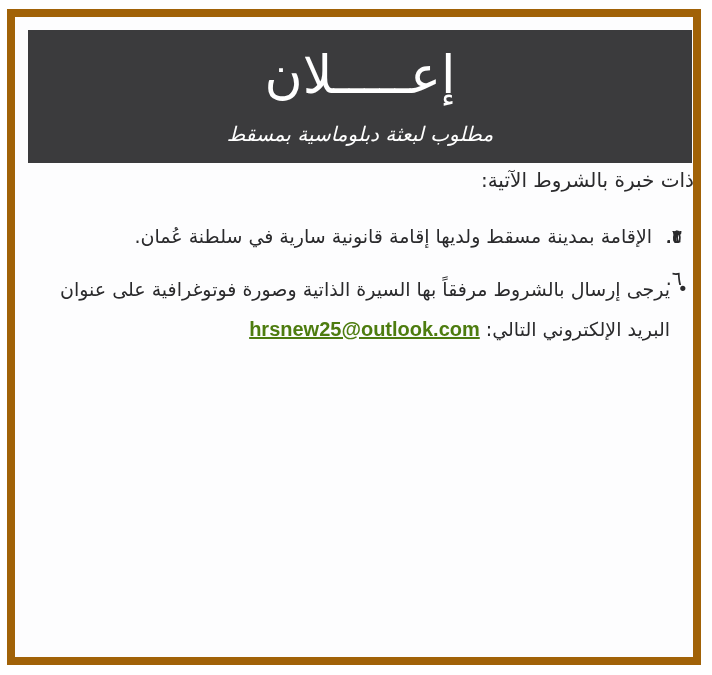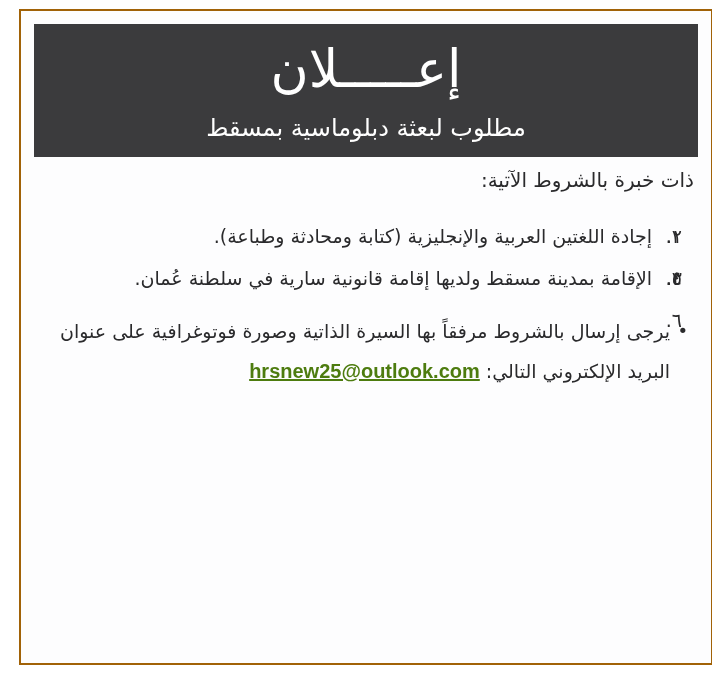--- a/index.html
+++ b/index.html
@@ -10,25 +10,25 @@
     body {
       width: 712px;
       height: 675px;
       position: relative;
       overflow: hidden;
       font-family: "DejaVu Sans", sans-serif;
       color: #2a2a2c;
     }
     .frame {
       position: absolute;
-      left: 19px;
+      left: 7px;
       top: 9px;
       width: 694px;
       height: 656px;
-      border: 2px solid #a16207;
+      border: 8px solid #a16207;
       box-sizing: border-box;
       background: #fdfdfe;
     }
     .banner {
       position: absolute;
       left: 13px;
       top: 13px;
       width: 664px;
       height: 133px;
       background: #3b3b3d;
@@ -44,22 +44,23 @@
       font-size: 52px;
       line-height: 70px;
       font-weight: normal;
       letter-spacing: 2px;
     }
     .banner-subtitle {
       position: absolute;
       left: 0;
       right: 0;
       top: 82px;
-      font-size: 24px;
+      font-size: 20px;
       line-height: 44px;
+      font-style: italic;
     }
     .content {
       position: absolute;
       left: 18px;
       right: 16px;
       top: 161px;
       direction: rtl;
       text-align: right;
       font-size: 19px;
       line-height: 38px;
@@ -120,21 +121,20 @@
 
 <div class="content">
   <p class="intro">ذات خبرة بالشروط الآتية:</p>
 
   <ol class="reqs">
     <li>
       <span class="num">١.</span>
     </li>
     <li>
       <span class="num">٢.</span>
-      <span>إجادة اللغتين العربية والإنجليزية (كتابة ومحادثة وطباعة).</span>
     </li>
     <li>
       <span class="num">٣.</span>
     </li>
     <li>
       <span class="num">٤.</span>
     </li>
     <li>
       <span class="num">٥.</span>
       <span>الإقامة بمدينة مسقط ولديها إقامة قانونية سارية في سلطنة عُمان.</span>

